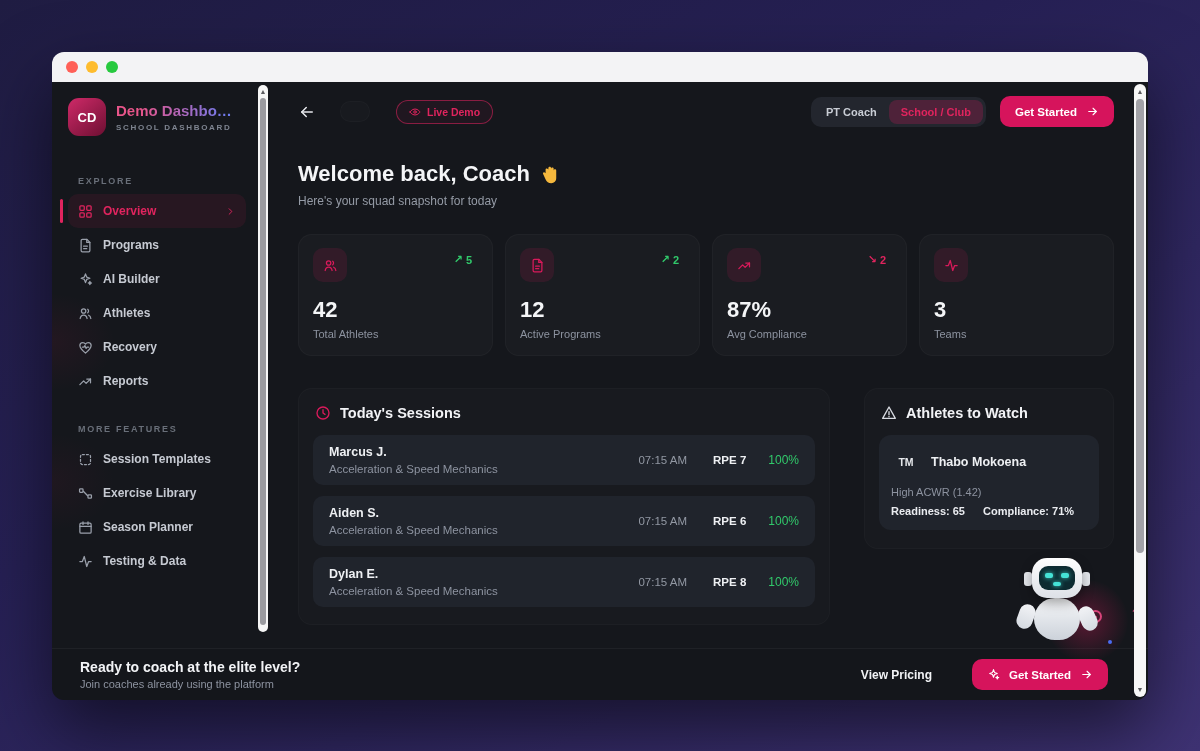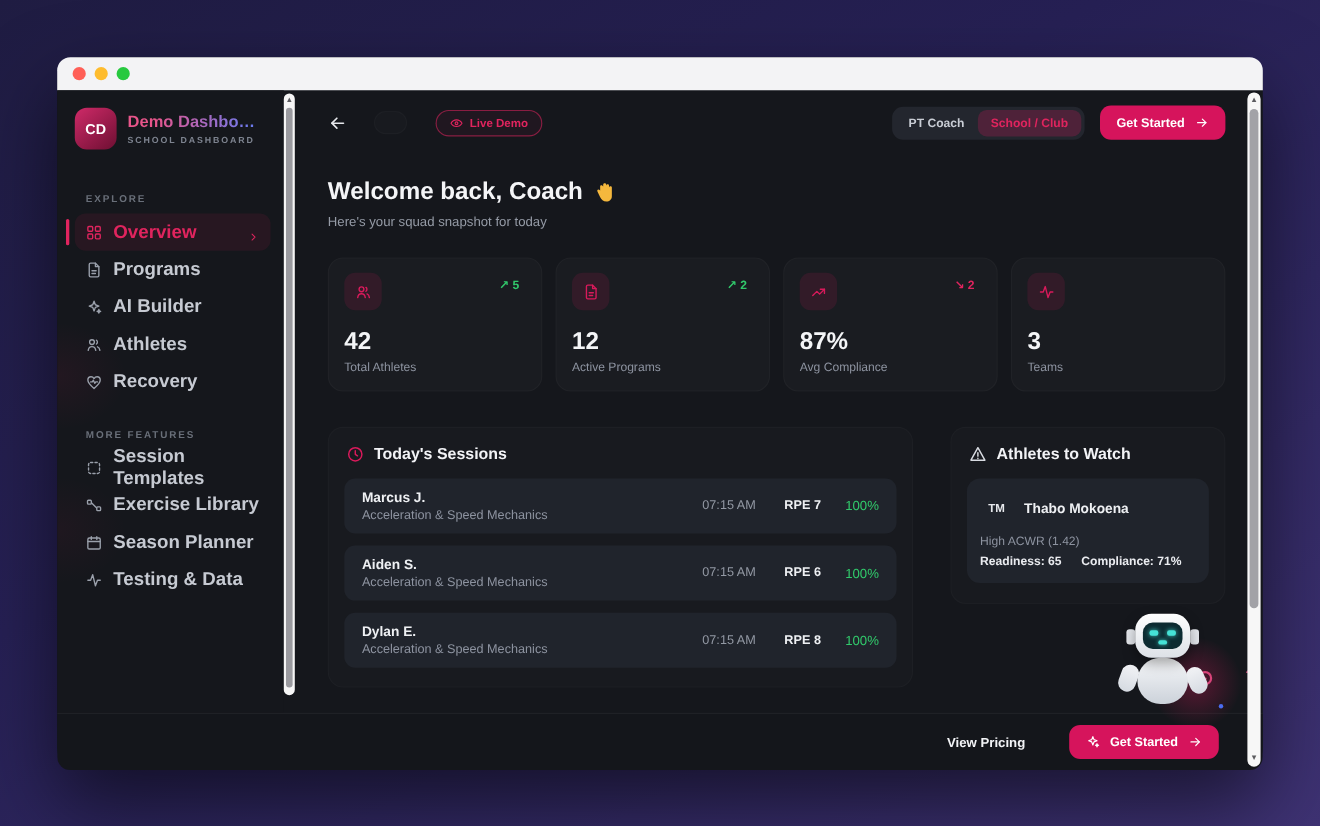--- a/index.html
+++ b/index.html
@@ -31,21 +31,21 @@
     display:flex; align-items:center; justify-content:center;
     color:#fff; font-weight:800; font-size:13px; }
   .brand-title{ font-size:15px; font-weight:800; max-width:118px; white-space:nowrap;
     overflow:hidden; text-overflow:ellipsis;
     background:linear-gradient(90deg,#e8558a 20%,#6d7bef 95%);
     -webkit-background-clip:text; background-clip:text; color:transparent; }
   .brand-sub{ font-size:8px; letter-spacing:1.7px; color:#7e8490; margin-top:4px; font-weight:700; }
   .section-label{ font-size:9px; letter-spacing:1.7px; color:#696f79; font-weight:700; margin:26px 0 8px 10px; }
   .section-label.first{ margin-top:40px; }
   .nav-item{ display:flex; align-items:center; gap:10px; height:34px; padding:0 10px;
-    border-radius:10px; color:#c6cad2; font-size:17px; font-weight:600; position:relative; cursor:pointer; }
+    border-radius:10px; color:#c6cad2; font-size:12px; font-weight:600; position:relative; cursor:pointer; }
   .nav-icon{ width:15px; height:15px; color:#9aa0ab; flex:none; }
   .nav-icon svg, .i svg{ width:100%; height:100%; display:block; }
   .nav-item.active{ color:#e0245e; background:rgba(224,36,94,.09); }
   .nav-item.active .nav-icon{ color:#e0245e; }
   .nav-item.active::before{ content:""; position:absolute; left:-8px; top:5px; bottom:5px;
     width:3px; border-radius:3px; background:#e0245e; }
   .nav-chevron{ margin-left:auto; width:11px; height:11px; color:#e0245e; }
   
   .sb-scroll{ width:10px; flex:none; background:#f6f6f6; border-radius:6px; margin:3px 0 16px;
     position:relative; }
@@ -224,20 +224,30 @@
             <div class="nav-item">
               <span class="nav-icon">
                 <svg viewBox="0 0 24 24" fill="none" stroke="currentColor" stroke-width="2" stroke-linecap="round" stroke-linejoin="round">
                   <path d="M12 21C6 16 3 12.5 3 8.8 3 6.2 5 4 7.6 4c1.8 0 3.4 1 4.4 2.6C13 5 14.6 4 16.4 4 19 4 21 6.2 21 8.8c0 3.7-3 7.2-9 12.2z"></path>
                   <path d="M7 11.5h2.5l1.5-2.5 2 4.5 1.5-2h2.5"></path>
                 </svg>
               </span>
               <span>Recovery</span>
               <span class="nav-chevron"></span>
             </div>
+            <div class="nav-item">
+              <span class="nav-icon">
+                <svg viewBox="0 0 24 24" fill="none" stroke="currentColor" stroke-width="2" stroke-linecap="round" stroke-linejoin="round">
+                  <path d="M3 17l6-6 4 4 7-7"></path>
+                  <path d="M14 8h6v6"></path>
+                </svg>
+              </span>
+              <span>Reports</span>
+              <span class="nav-chevron"></span>
+            </div>
           </div>
 
         <div class="section-label">MORE FEATURES</div>
         <div>
 
         <div class="nav-item">
               <span class="nav-icon">
                 <svg viewBox="0 0 24 24" fill="none" stroke="currentColor" stroke-width="2" stroke-linecap="round" stroke-linejoin="round">
                   <rect x="4" y="4" width="16" height="16" rx="3" stroke-dasharray="3.2 3.2"></rect>
                 </svg>
@@ -475,20 +485,24 @@
                     <span>Compliance: 71%</span>
                   </div>
                 </div>
               </div>
           </div>
         </div>
       </div>
     </div>
 
     <div class="footer">
+      <div>
+        <div class="f-title">Ready to coach at the elite level?</div>
+        <div class="f-sub">Join coaches already using the platform</div>
+      </div>
       <div class="f-right">
         <span class="view-pricing">View Pricing</span>
         <button class="btn-primary">
           <span class="i">
               <svg viewBox="0 0 24 24" fill="none" stroke="currentColor" stroke-width="2" stroke-linecap="round" stroke-linejoin="round">
                 <path d="M12 3l1.9 5.1L19 10l-5.1 1.9L12 17l-1.9-5.1L5 10l5.1-1.9z"></path>
                 <path d="M19 15l.7 1.9L21.6 17.6l-1.9.7L19 20.2l-.7-1.9-1.9-.7 1.9-.7z"></path>
               </svg>
             </span>
           <span>Get Started</span>

